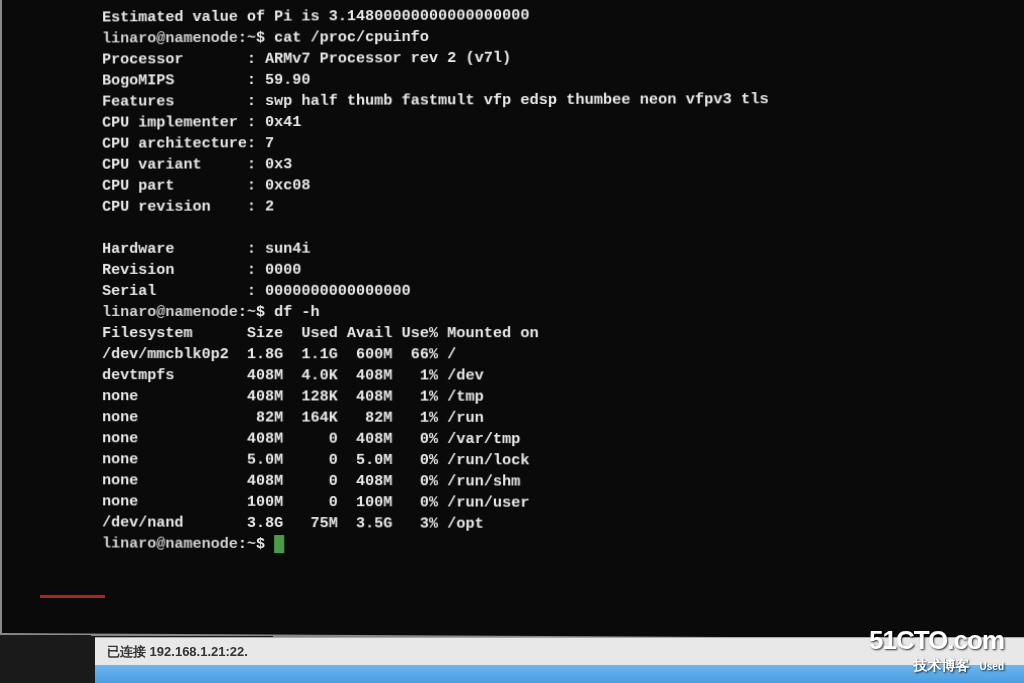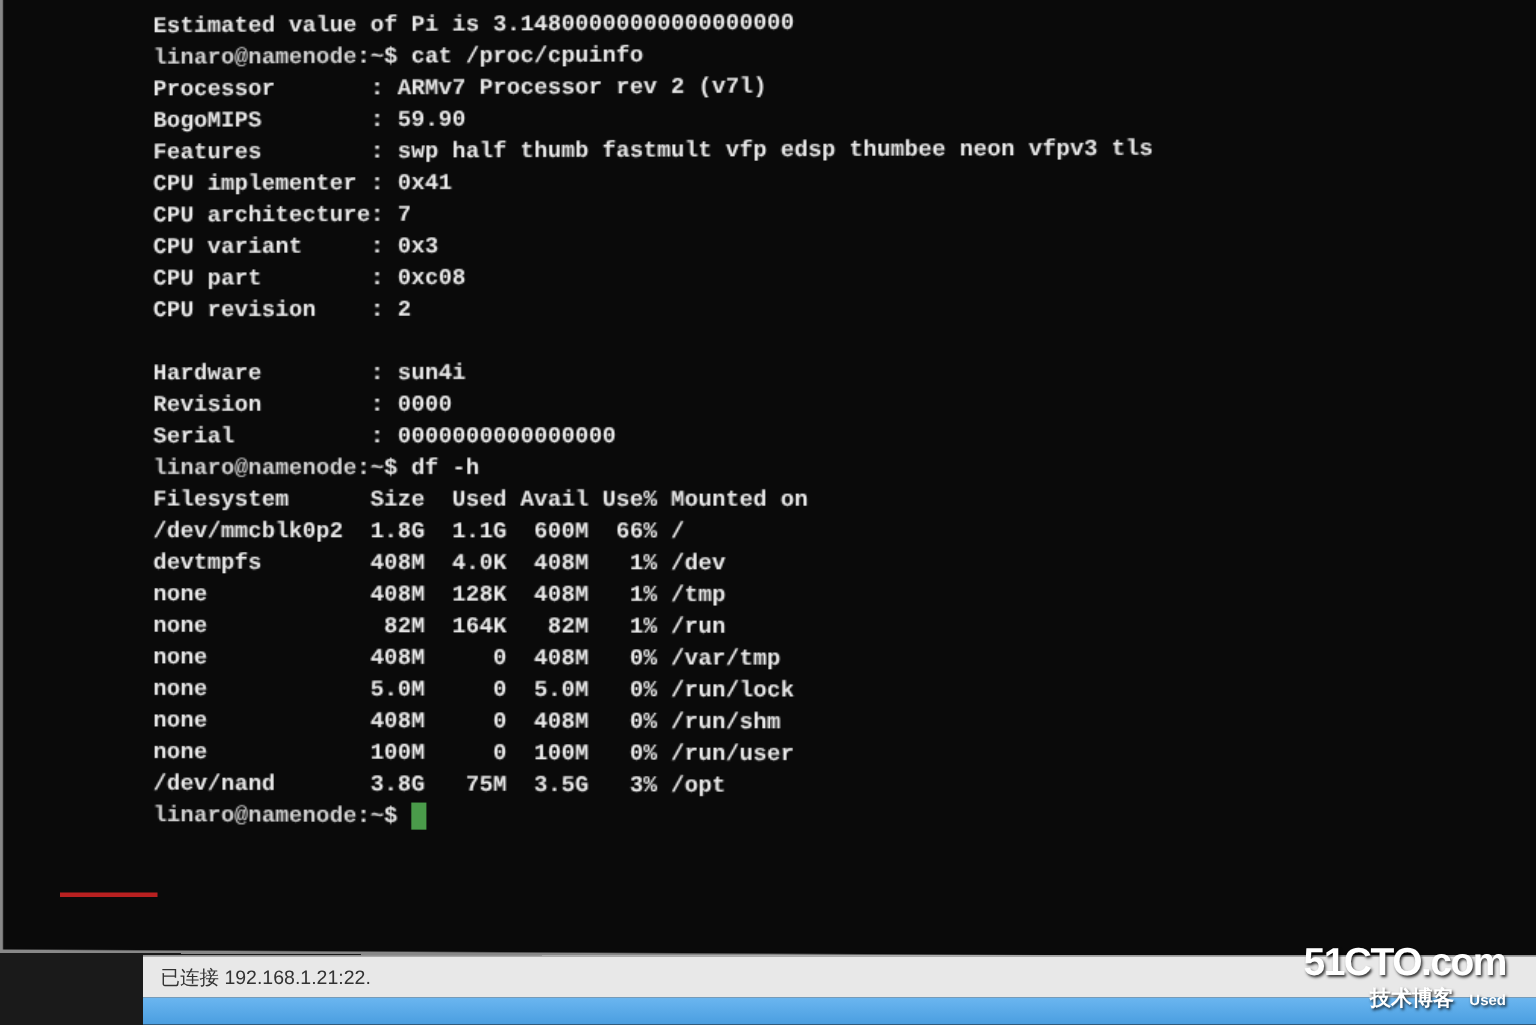--- a/index.html
+++ b/index.html
@@ -45,21 +45,21 @@
     .statusbar {
       position: absolute;
       bottom: 18px;
       left: 95px;
       right: 0;
       height: 28px;
       background: #e8e8e8;
       color: #333;
       font-family: sans-serif;
       font-size: 13px;
-      font-weight: normal;
+      font-weight: bold;
       padding: 5px 12px;
       border-top: 1px solid #aaa;
     }
     .taskbar {
       position: absolute;
       bottom: 0;
       left: 95px;
       right: 0;
       height: 18px;
       background: linear-gradient(to bottom, #6bb6f0, #4a9ee0);

